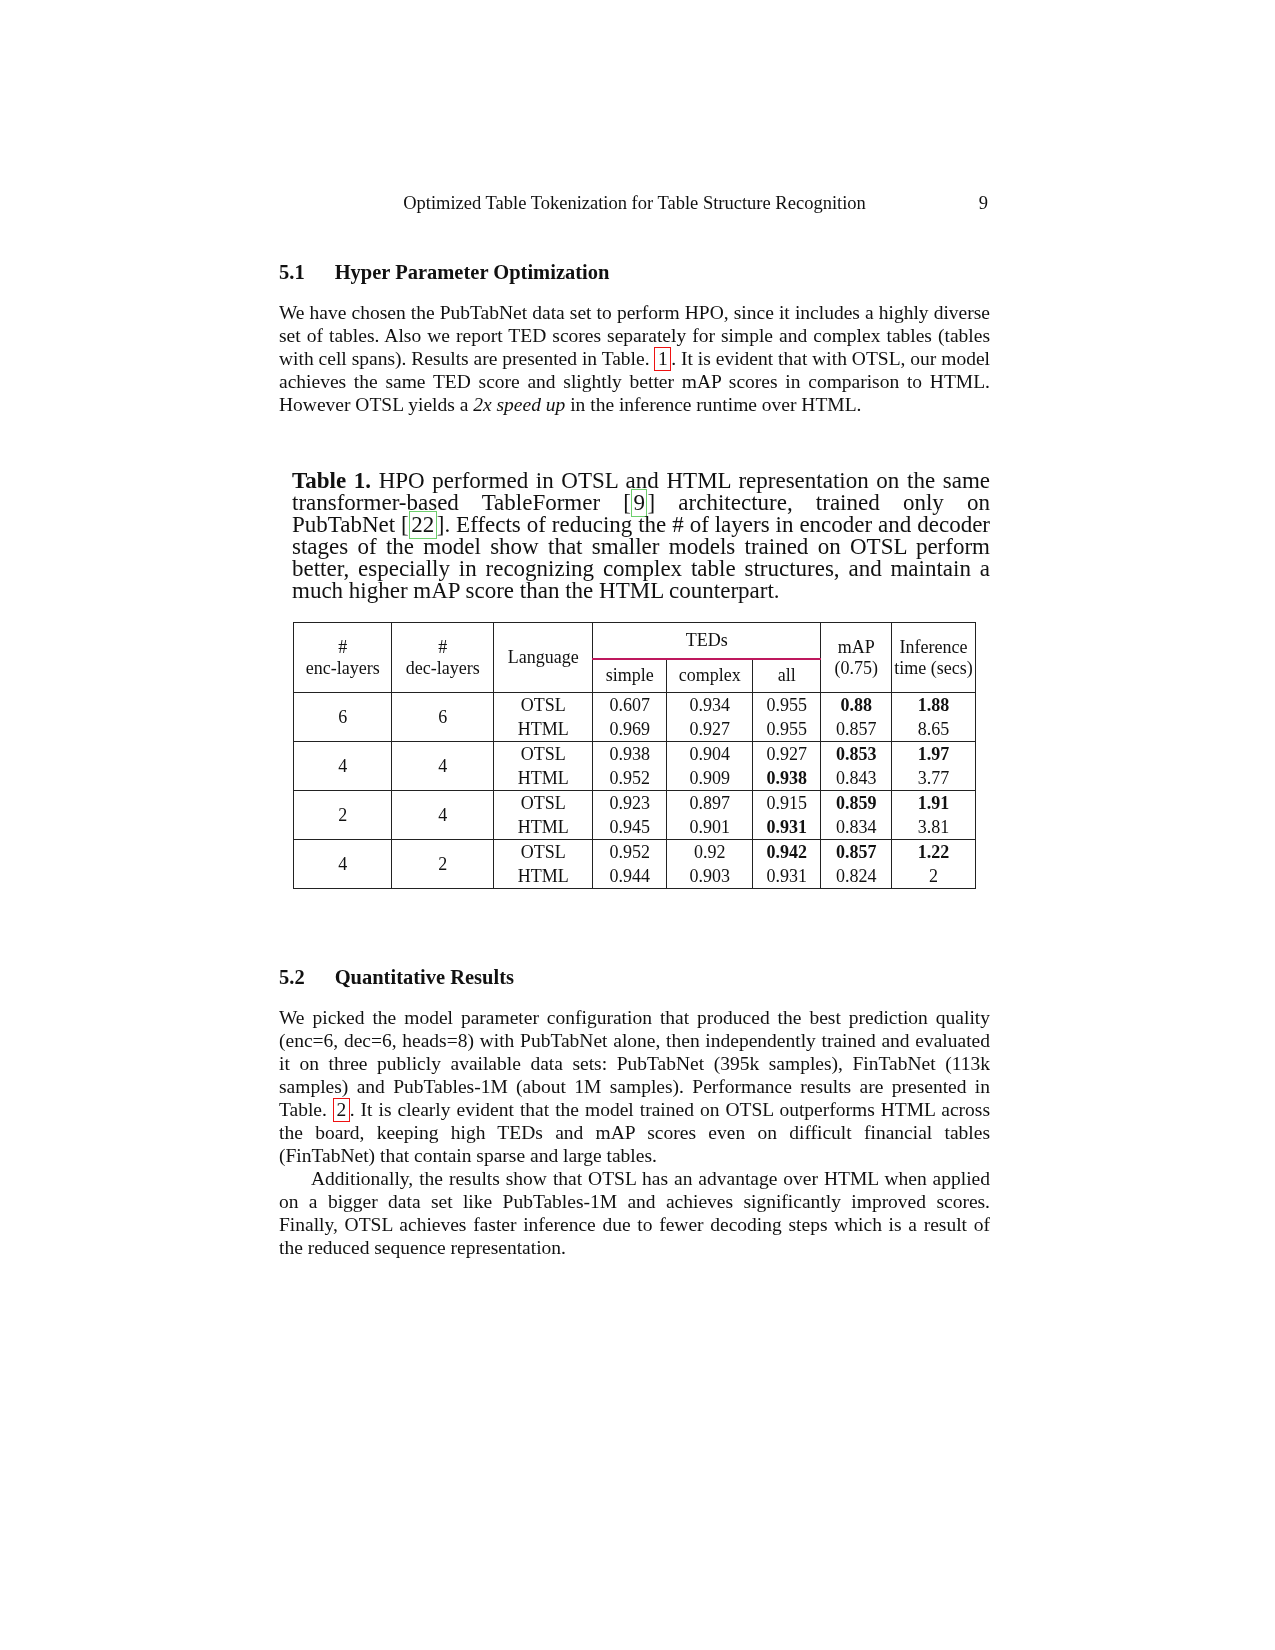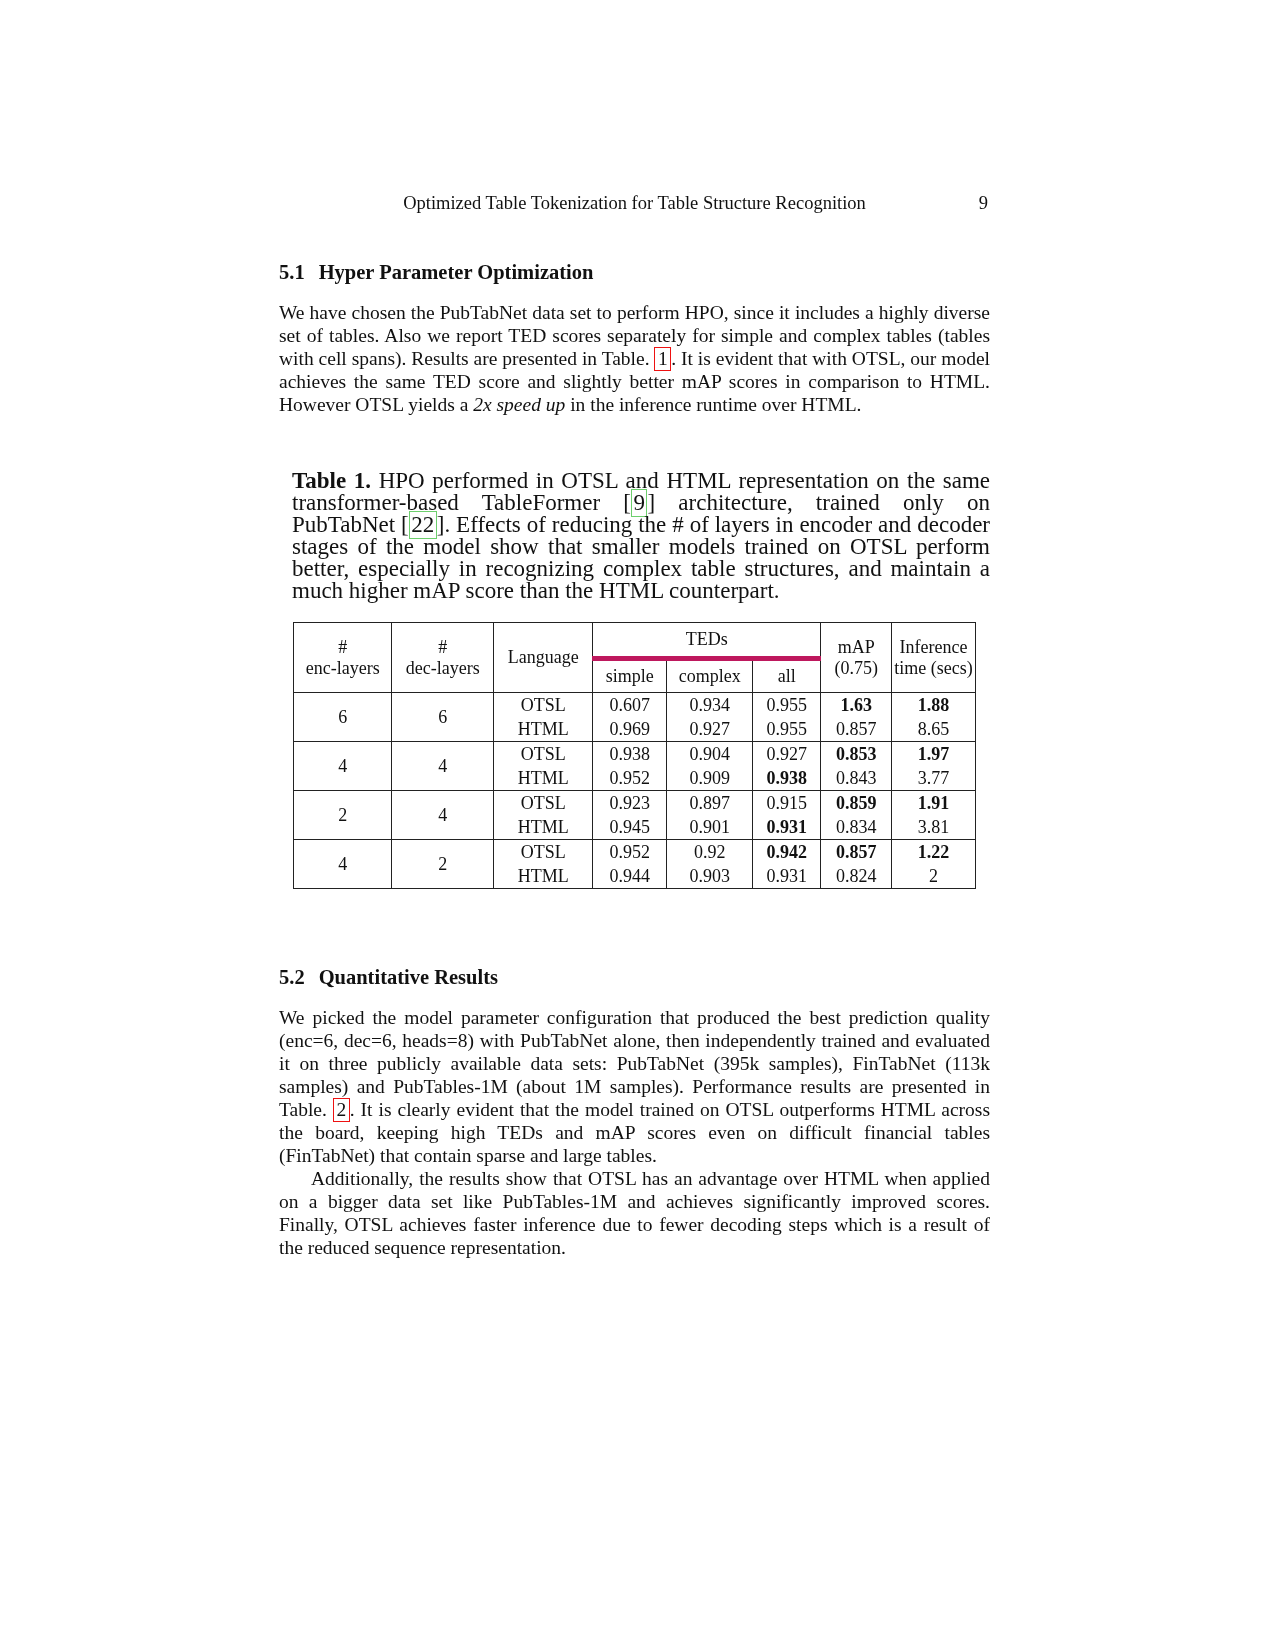--- a/index.html
+++ b/index.html
@@ -28,21 +28,21 @@
   }
   .intro { margin-top: 28px; }
 
   h2.subsec {
     font-size: 20.5px; line-height: 24px;
     font-weight: bold;
     margin: 0;
   }
   #h51 { margin-top: 46px; margin-bottom: 17px; }
   #h52 { margin-top: 76px; margin-bottom: 17px; }
-  .secnum { display: inline-block; margin-right: 14px; text-align: right; }
+  .secnum { display: inline-block; margin-right: 30px; text-align: right; }
 
   .caption {
     margin: 54px 0 0 13px;
     font-size: 23px; line-height: 22px;
     text-align: justify;
   }
 
   .seg-b { font-weight: bold; }
   .seg-i { font-style: italic; }
   .ref-red  { border: 1.5px solid #ee1111; padding: 0 2.5px 1px 2.5px; }
@@ -63,21 +63,21 @@
     border-right: 1px solid #222222;
     font-weight: normal;
     text-align: center;
     vertical-align: middle;
     padding: 0 2px;
     overflow: hidden;
     white-space: nowrap;
   }
   .t1 thead tr.h1 { height: 36px; }
   .t1 thead tr.h2r { height: 34px; }
-  .t1 th.teds { border-bottom: 5px solid #be185d; }
+  .t1 th.teds { border-bottom: 2px solid #be185d; }
   .t1 .hl { line-height: 21px; }
   .t1 tbody td { height: 24px; line-height: 24px; }
   .t1 tbody tr.gs td { border-top: 1px solid #222222; }
   .t1 .b { font-weight: bold; }
 </style>
 </head>
 <body>
 
 <div class="content">
 
@@ -144,21 +144,21 @@
         </tr>
       </thead>
       <tbody>
         <tr class="gs">
           <td rowspan="2">6</td>
           <td rowspan="2">6</td>
           <td>OTSL</td>
           <td>0.607</td>
           <td>0.934</td>
           <td>0.955</td>
-          <td class="b">1.63</td>
+          <td class="b">0.88</td>
           <td class="b">1.88</td>
         </tr>
         <tr>
           <td>HTML</td>
           <td>0.969</td>
           <td>0.927</td>
           <td>0.955</td>
           <td>0.857</td>
           <td>8.65</td>
         </tr>

